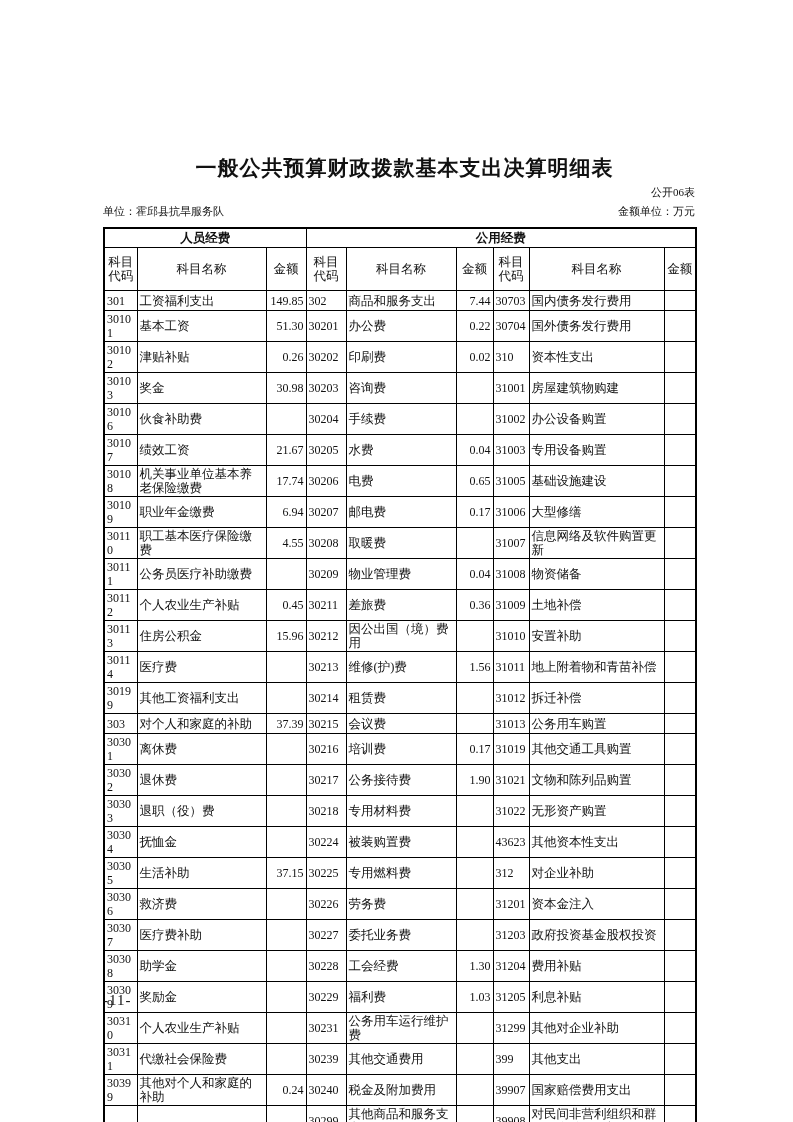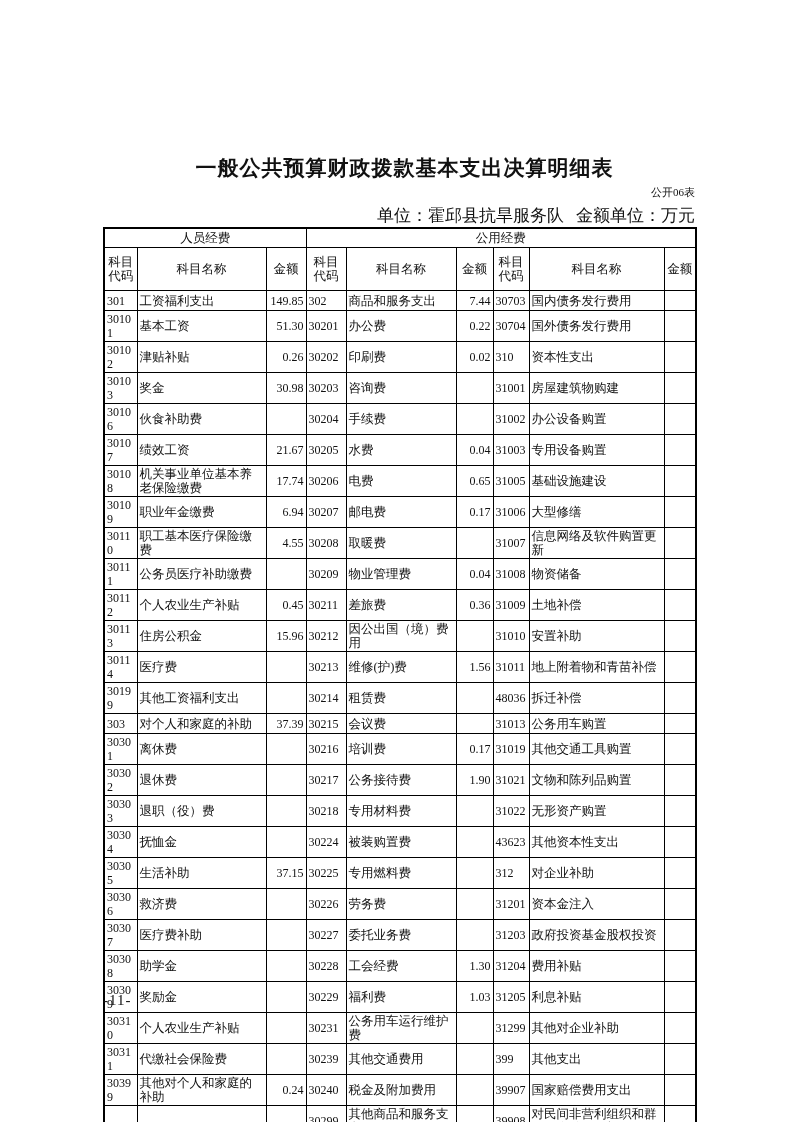--- a/index.html
+++ b/index.html
@@ -15,36 +15,36 @@
     position:absolute; top:146px; left:0; width:100%;
     text-align:center; font-size:21px; font-weight:bold; margin:8px;
     letter-spacing:1px;
   }
   .table-code {
     position:absolute; top:185px; left:103px; width:592px;
     text-align:right; font-size:11px;
   }
   .unit-row {
     position:absolute; top:204px; left:103px; width:592px;
-    display:flex; justify-content:flex-end; font-size:17px;gap:12px;
+    display:flex; justify-content:space-between; font-size:11px;gap:12px;
   }
   table.budget {
     position:absolute; top:227px; left:103px;
     width:592px; border-collapse:collapse; table-layout:fixed;
     border:2px solid #000;
     font-size:12.5px;
   }
   table.budget th, table.budget td {
     border:1px solid #000;
     padding:1px 2px;
     line-height:14px;
     vertical-align:middle;
     overflow:hidden;
   }
-  tr.group-row th { height:18px; font-weight:normal; text-align:center; padding:0;margin-left:36px; }
+  tr.group-row th { height:18px; font-weight:bold; text-align:center; padding:0;margin-left:36px; }
   tr.colhead-row th { height:42px; font-weight:normal; text-align:center; padding:0 1px; word-break:break-all; }
   td.code { text-align:left; padding:1px 0 1px 1px; font-size:12px; word-break:break-all; height:17px; }
   td.name { text-align:left; white-space:pre-wrap; word-break:break-all; height:17px; }
   td.amt  { text-align:right; padding-right:2px; font-size:12px; height:17px; }
   .page-number {
     position:absolute; top:992px; left:103px; width:592px;
     font-size:15px; letter-spacing:1px;
   }
 </style>
 </head>
@@ -234,21 +234,21 @@
           <td class="name">地上附着物和青苗补偿</td>
           <td class="amt"></td>
         </tr>
         <tr>
           <td class="code">30199</td>
           <td class="name">其他工资福利支出</td>
           <td class="amt"></td>
           <td class="code">30214</td>
           <td class="name">租赁费</td>
           <td class="amt"></td>
-          <td class="code">48036</td>
+          <td class="code">31012</td>
           <td class="name">拆迁补偿</td>
           <td class="amt"></td>
         </tr>
         <tr>
           <td class="code">303</td>
           <td class="name">对个人和家庭的补助</td>
           <td class="amt">37.39</td>
           <td class="code">30215</td>
           <td class="name">会议费</td>
           <td class="amt"></td>

